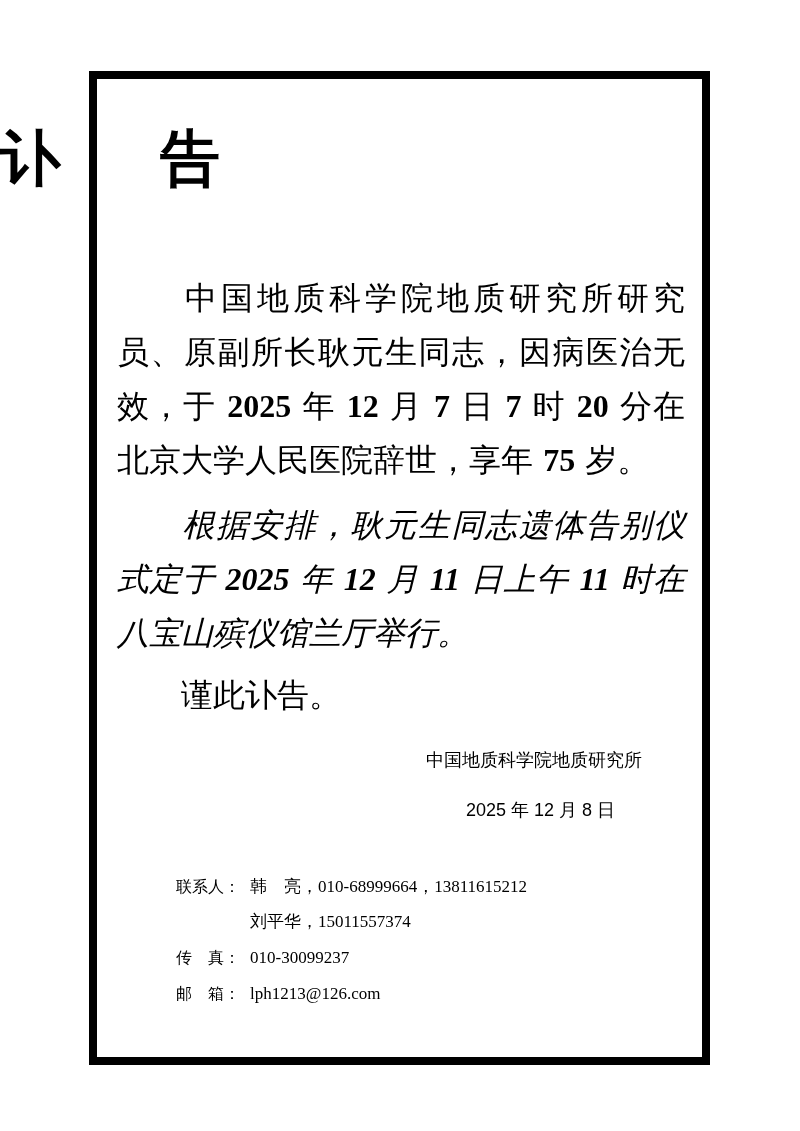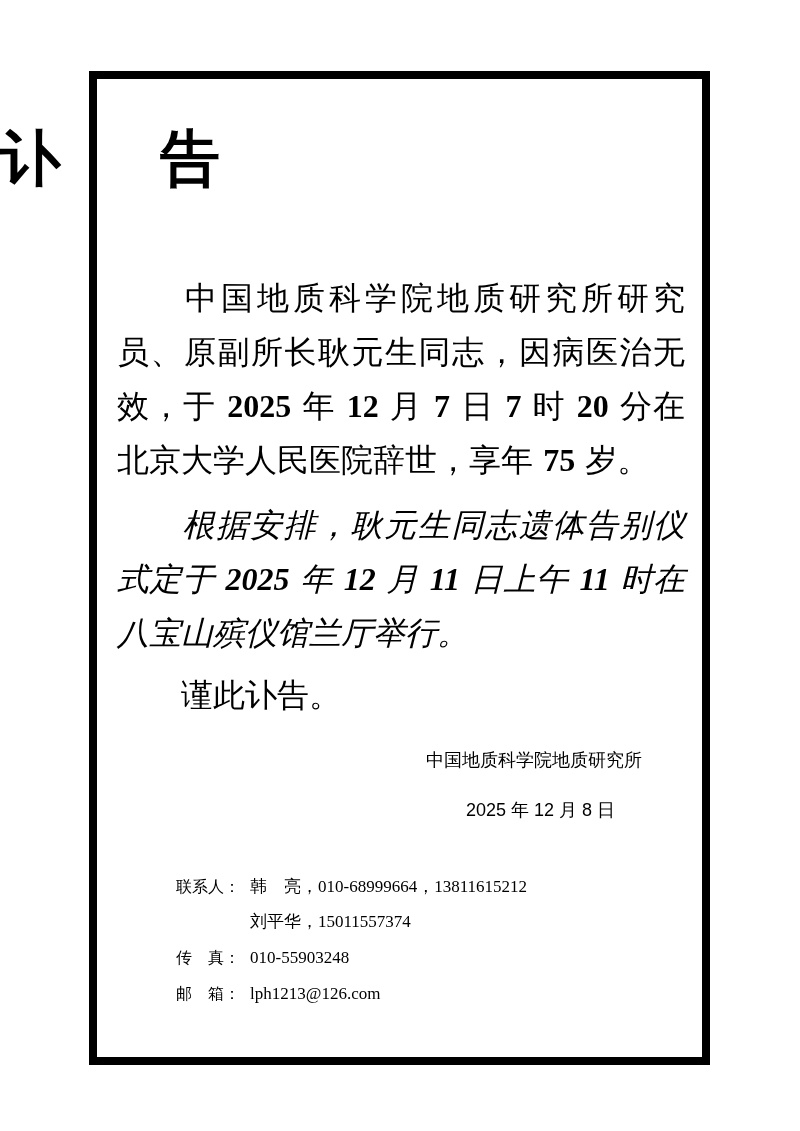--- a/index.html
+++ b/index.html
@@ -55,17 +55,17 @@
 <div class="sign sign-org">中国地质科学院地质研究所</div>
 <div class="sign sign-date">2025 年 12 月 8 日</div>
 
 <div class="contact c1">
   <span class="label">联系人：</span><span class="val">韩　亮，010-68999664，13811615212</span>
 </div>
 <div class="contact c2">
   <span class="val">刘平华，15011557374</span>
 </div>
 <div class="contact c3">
-  <span class="label">传　真：</span><span class="val">010-55903248</span>
+  <span class="label">传　真：</span><span class="val">010-30099237</span>
 </div>
 <div class="contact c4">
   <span class="label">邮　箱：</span><span class="val">lph1213@126.com</span>
 </div>
 
 </body></html>

